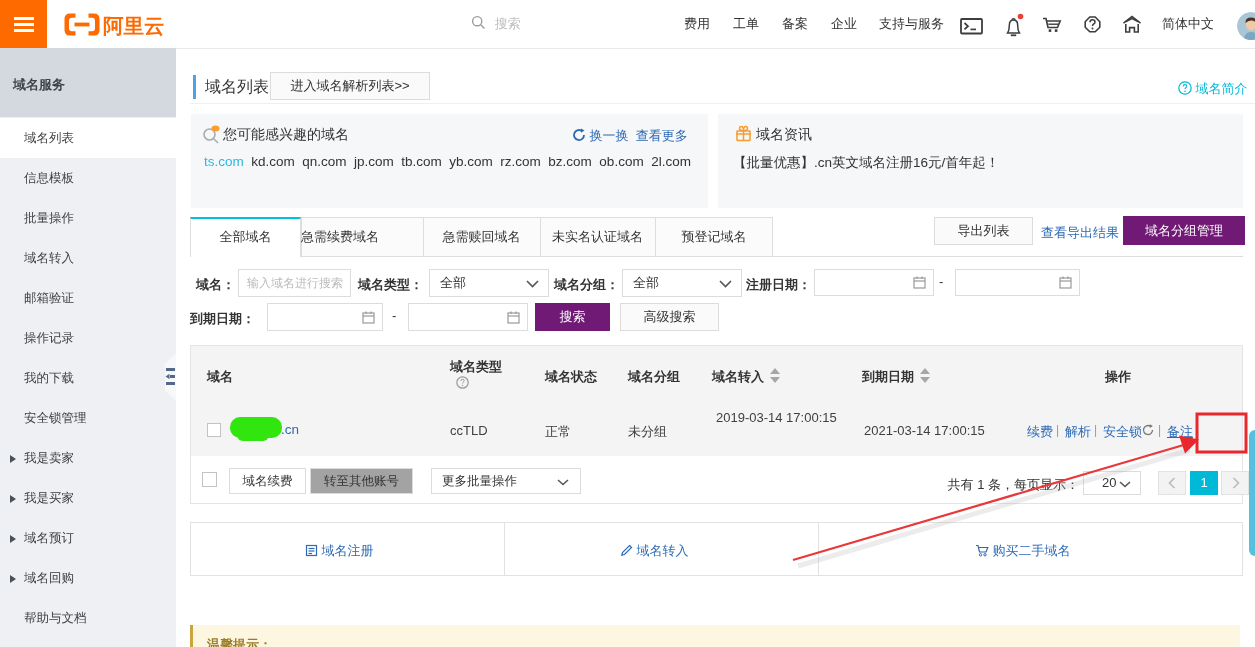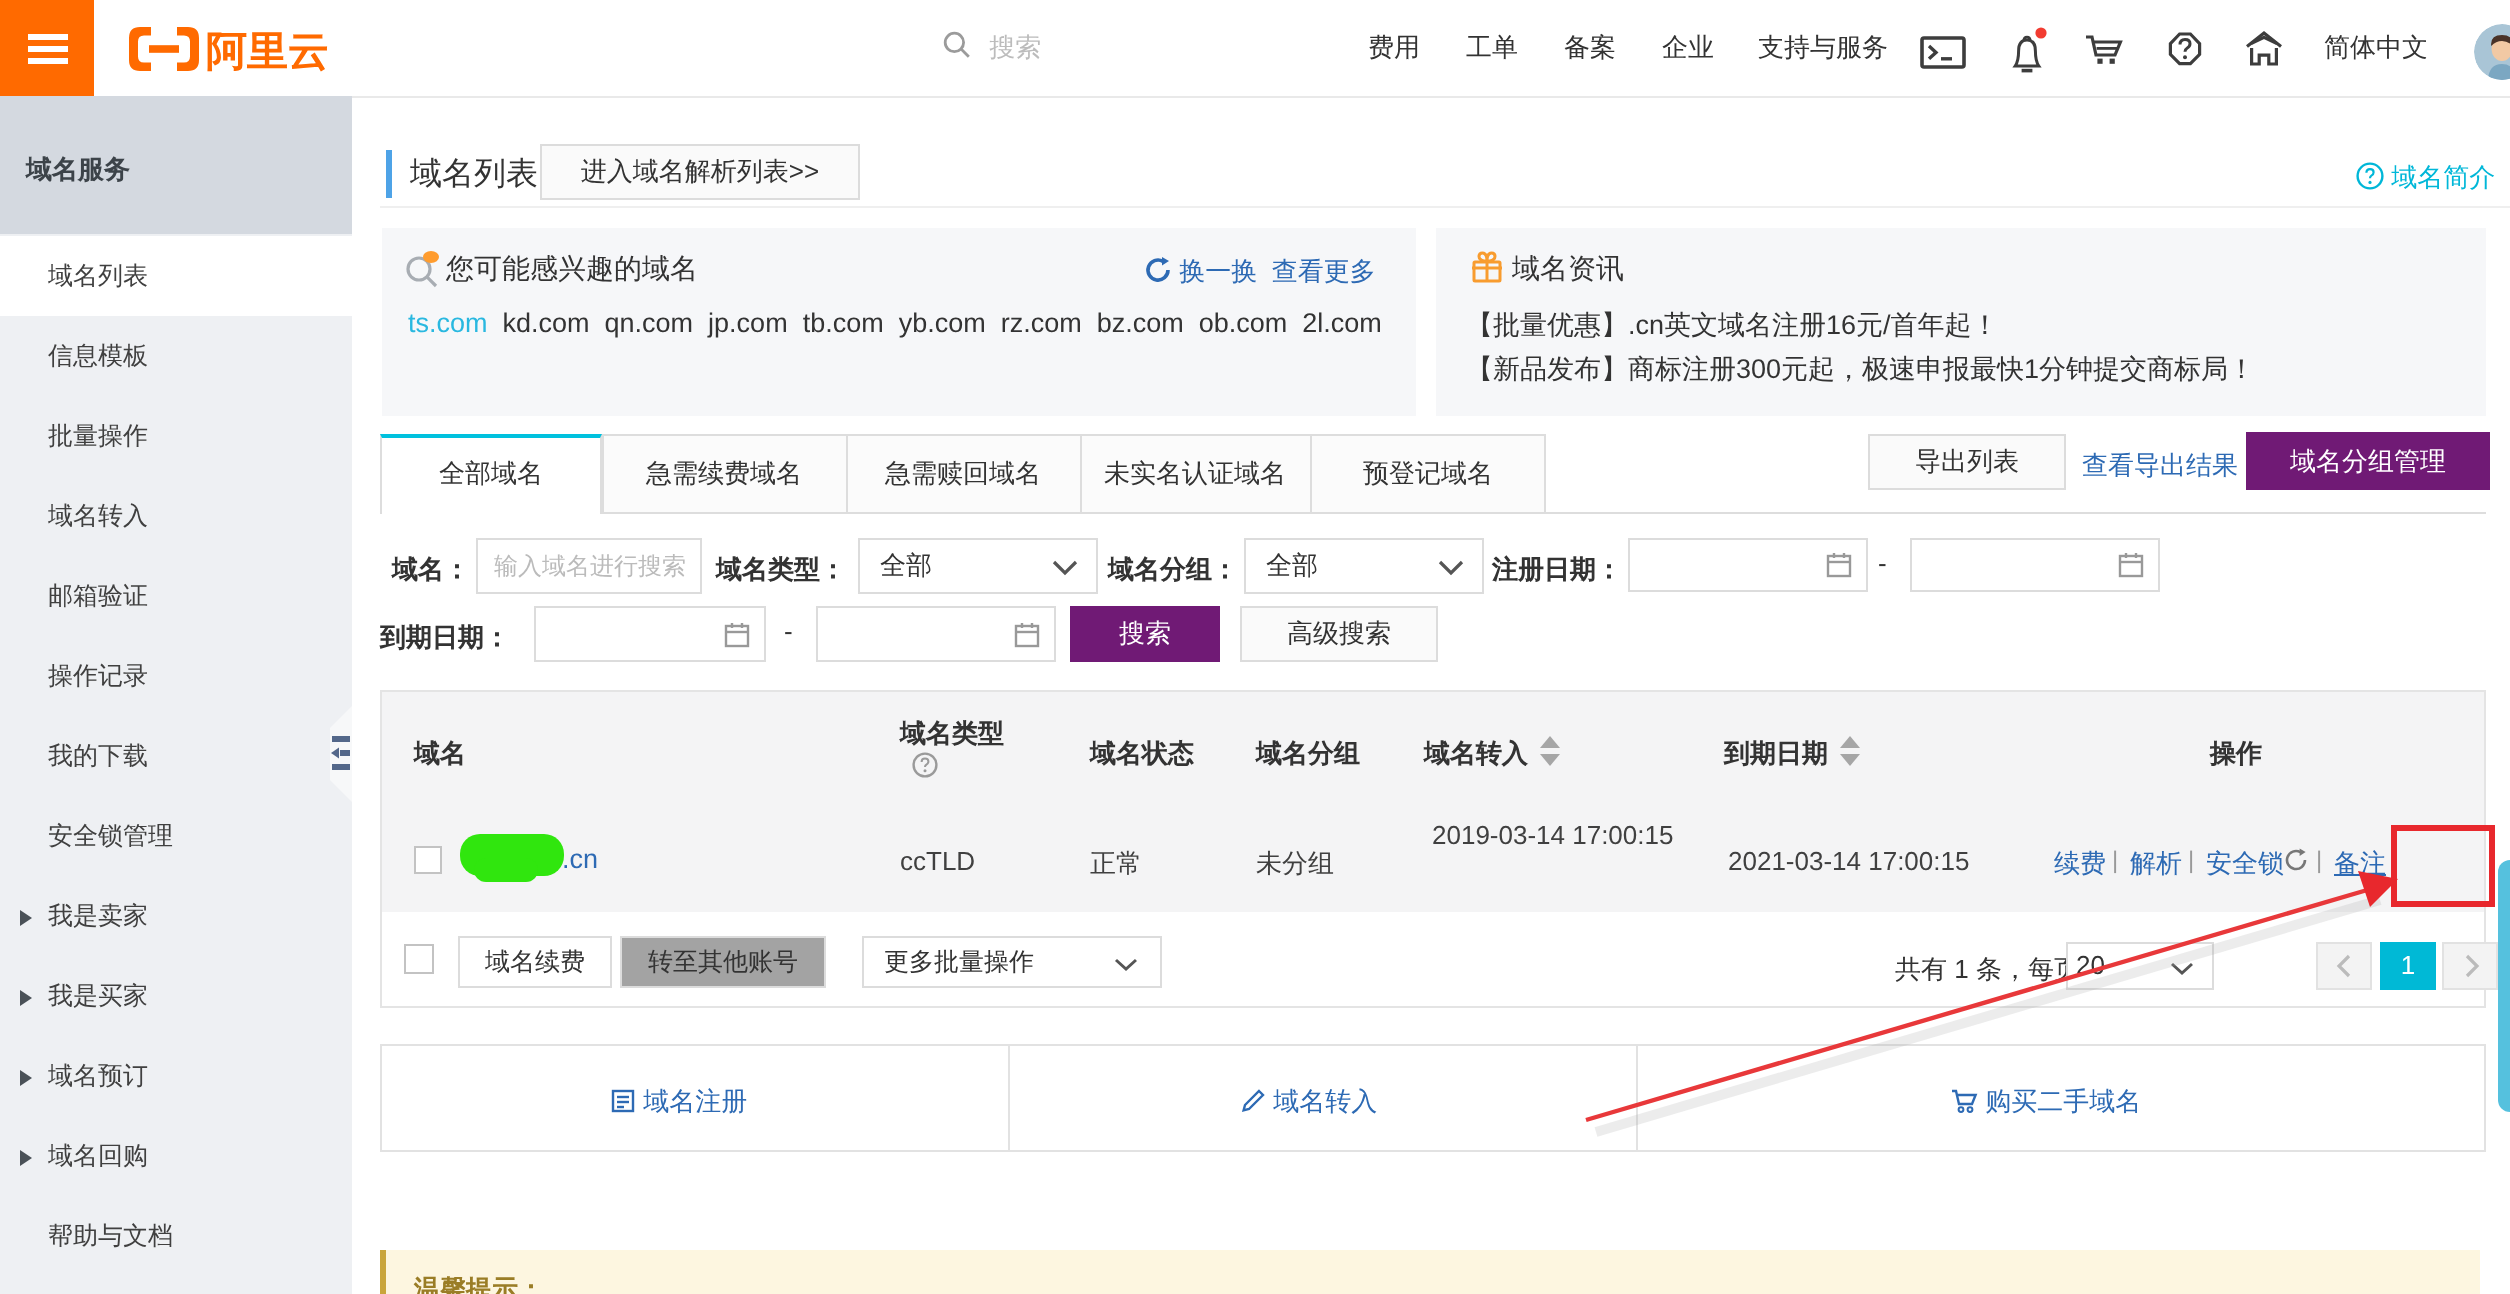--- a/index.html
+++ b/index.html
@@ -166,31 +166,30 @@
  <svg class="abs" style="left:17px;top:11px" width="17" height="17" viewBox="0 0 17 17">
         <g fill="none" stroke="#f89c2f" stroke-width="1.5">
           <rect x="2" y="6" width="13" height="9.5" rx="0.5"></rect>
           <line x1="1" y1="9" x2="16" y2="9"></line>
           <line x1="8.5" y1="6" x2="8.5" y2="15.5"></line>
           <path d="M8.5 5.5 Q4.5 5.5 4.5 3.2 Q4.5 1.5 6.2 1.5 Q8.5 1.5 8.5 5.5 Q8.5 1.5 10.8 1.5 Q12.5 1.5 12.5 3.2 Q12.5 5.5 8.5 5.5 Z"></path>
         </g>
       </svg>
  <div class="abs" style="left:38px;top:12px;font-size:14px;color:#333">域名资讯</div>
  <div class="abs" style="left:15px;top:40px;font-size:13.5px;color:#333">【批量优惠】.cn英文域名注册16元/首年起！</div>
- <div class="abs" style="left:15px;top:62px;font-size:13.5px;color:#333">【新品发布】商标注册300元起，极速申报最快1分钟提交商标局！</div>
 </div>
 
 <div class="abs" style="left:190px;top:256px;width:1053px;height:1px;background:#ddd"></div>
 <div class="abs" style="left:301px;top:217px;width:472px;height:40px;border:1px solid #ddd;background:#fbfbfb"></div>
 <div class="abs" style="left:423px;top:218px;width:1px;height:38px;background:#ddd"></div>
 <div class="abs" style="left:540px;top:218px;width:1px;height:38px;background:#ddd"></div>
 <div class="abs" style="left:655px;top:218px;width:1px;height:38px;background:#ddd"></div>
 <div class="abs" style="left:190px;top:217px;width:111px;height:40px;background:#fff;border:1px solid #ddd;border-bottom:none;border-top:2px solid #00c1de"></div>
 <div class="abs" style="left:190px;top:217px;width:111px;height:41px;line-height:39px;text-align:center;font-size:13px;color:#333">全部域名</div>
-<div class="abs" style="left:301px;top:217px;width:122px;height:40px;line-height:40px;text-align:center;font-size:13px;color:#333">急需续费域名</div>
+<div class="abs" style="left:301px;top:217px;width:122px;height:40px;line-height:40px;font-size:13px;color:#333">急需续费域名</div>
 <div class="abs" style="left:423px;top:217px;width:117px;height:40px;line-height:40px;text-align:center;font-size:13px;color:#333">急需赎回域名</div>
 <div class="abs" style="left:540px;top:217px;width:115px;height:40px;line-height:40px;text-align:center;font-size:13px;color:#333">未实名认证域名</div>
 <div class="abs" style="left:655px;top:217px;width:118px;height:40px;line-height:40px;text-align:center;font-size:13px;color:#333">预登记域名</div>
 <div class="btn" style="left:934px;top:217px;width:99px;height:28px;line-height:26px">导出列表</div>
 <div class="abs link" style="left:1041px;top:224px">查看导出结果</div>
 <div class="cbtn" style="left:1123px;top:216px;width:122px;height:29px;line-height:29px">域名分组管理</div>
 
 <div class="abs lbl" style="left:196px;top:276px">域名：</div>
 <div class="inp" style="left:238px;top:269px;width:113px;height:28px;line-height:26px;font-size:12px;color:#bbb;padding-left:8px">输入域名进行搜索</div>
 <div class="abs lbl" style="left:358px;top:276px">域名类型：</div>
@@ -292,21 +291,21 @@
 <div class="abs" style="left:1167px;top:423px;font-size:13px;color:#2d6ab4;text-decoration:underline">备注</div>
 <div class="abs" style="left:1196px;top:423px;font-size:12px;color:#555">|</div>
 <div class="abs" style="left:1274px;top:423px;font-size:13.5px;color:#1f4fa0;font-weight:bold;text-decoration:underline">管理</div>
 <div class="abs" style="left:202px;top:472px;width:15px;height:15px;border:1px solid #c3c3c3;background:#fff"></div>
 <div class="btn" style="left:229px;top:468px;width:77px;height:26px;line-height:24px;font-size:12.5px;background:#fff">域名续费</div>
 <div class="btn" style="left:310px;top:468px;width:103px;height:26px;line-height:24px;font-size:12.5px;background:#a3a3a3">转至其他账号</div>
 <div class="inp" style="left:431px;top:468px;width:150px;height:26px;line-height:24px;font-size:12.5px;color:#333;padding-left:10px">更多批量操作<svg width="12" height="7" viewBox="0 0 12 7" style="position:absolute;right:11px;top:10px">
         <path d="M1 1 L6 5.5 L11 1" fill="none" stroke="#555" stroke-width="1.5"></path>
       </svg></div>
 <div class="abs" style="right:176px;top:476px;font-size:13px;color:#333">共有 1 条，每页显示：</div>
-<div class="inp" style="left:1033px;top:471px;width:74px;height:24px;line-height:22px;font-size:13px;color:#333;padding-left:4px">20<svg width="12" height="7" viewBox="0 0 12 7" style="position:absolute;right:9px;top:9px">
+<div class="inp" style="left:1083px;top:471px;width:58px;height:24px;line-height:22px;font-size:13px;color:#333;padding-left:18px">20<svg width="12" height="7" viewBox="0 0 12 7" style="position:absolute;right:9px;top:9px">
         <path d="M1 1 L6 5.5 L11 1" fill="none" stroke="#555" stroke-width="1.5"></path>
       </svg></div>
 <div class="abs" style="left:1158px;top:471px;width:28px;height:24px;background:#f3f3f3;border:1px solid #e2e2e2">
       <svg width="8" height="12" viewBox="0 0 8 12" style="position:absolute;left:9px;top:5px">
         <path d="M6.5 1 L1.5 6 L6.5 11" fill="none" stroke="#bbb" stroke-width="1.6"></path>
       </svg>
     </div>
 <div class="abs" style="left:1190px;top:471px;width:28px;height:24px;background:#00b9d6;color:#fff;font-size:13px;text-align:center;line-height:24px">1</div>
 <div class="abs" style="left:1221px;top:471px;width:28px;height:24px;background:#f3f3f3;border:1px solid #e2e2e2">
       <svg width="8" height="12" viewBox="0 0 8 12" style="position:absolute;left:10px;top:5px">

